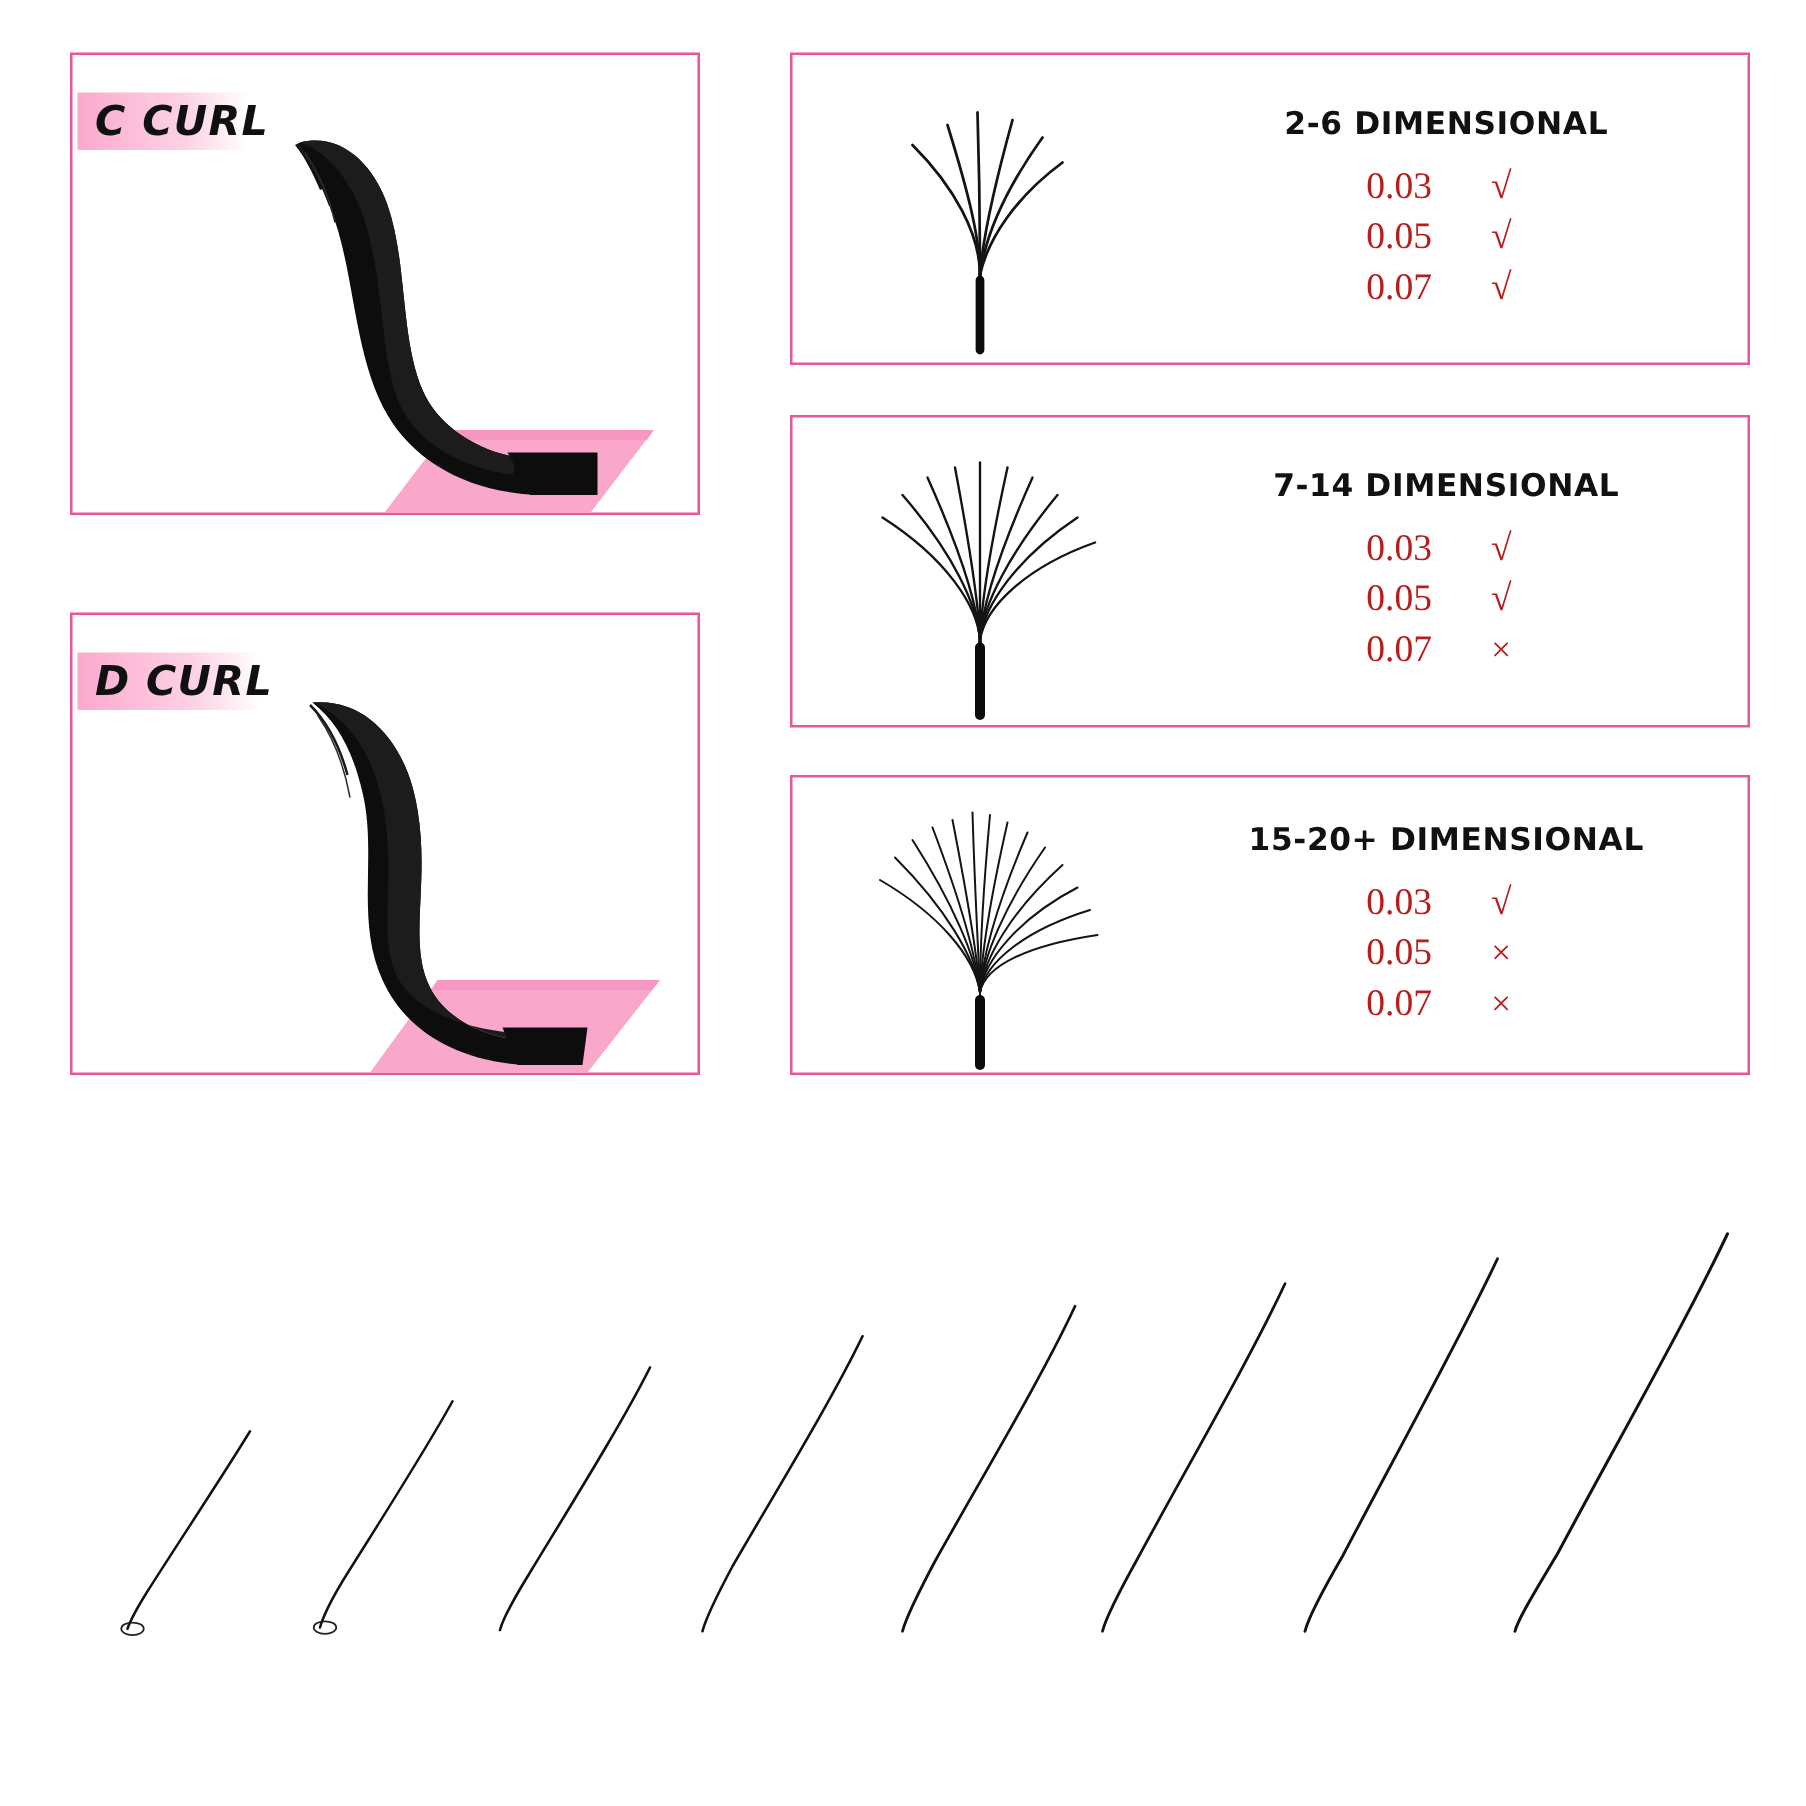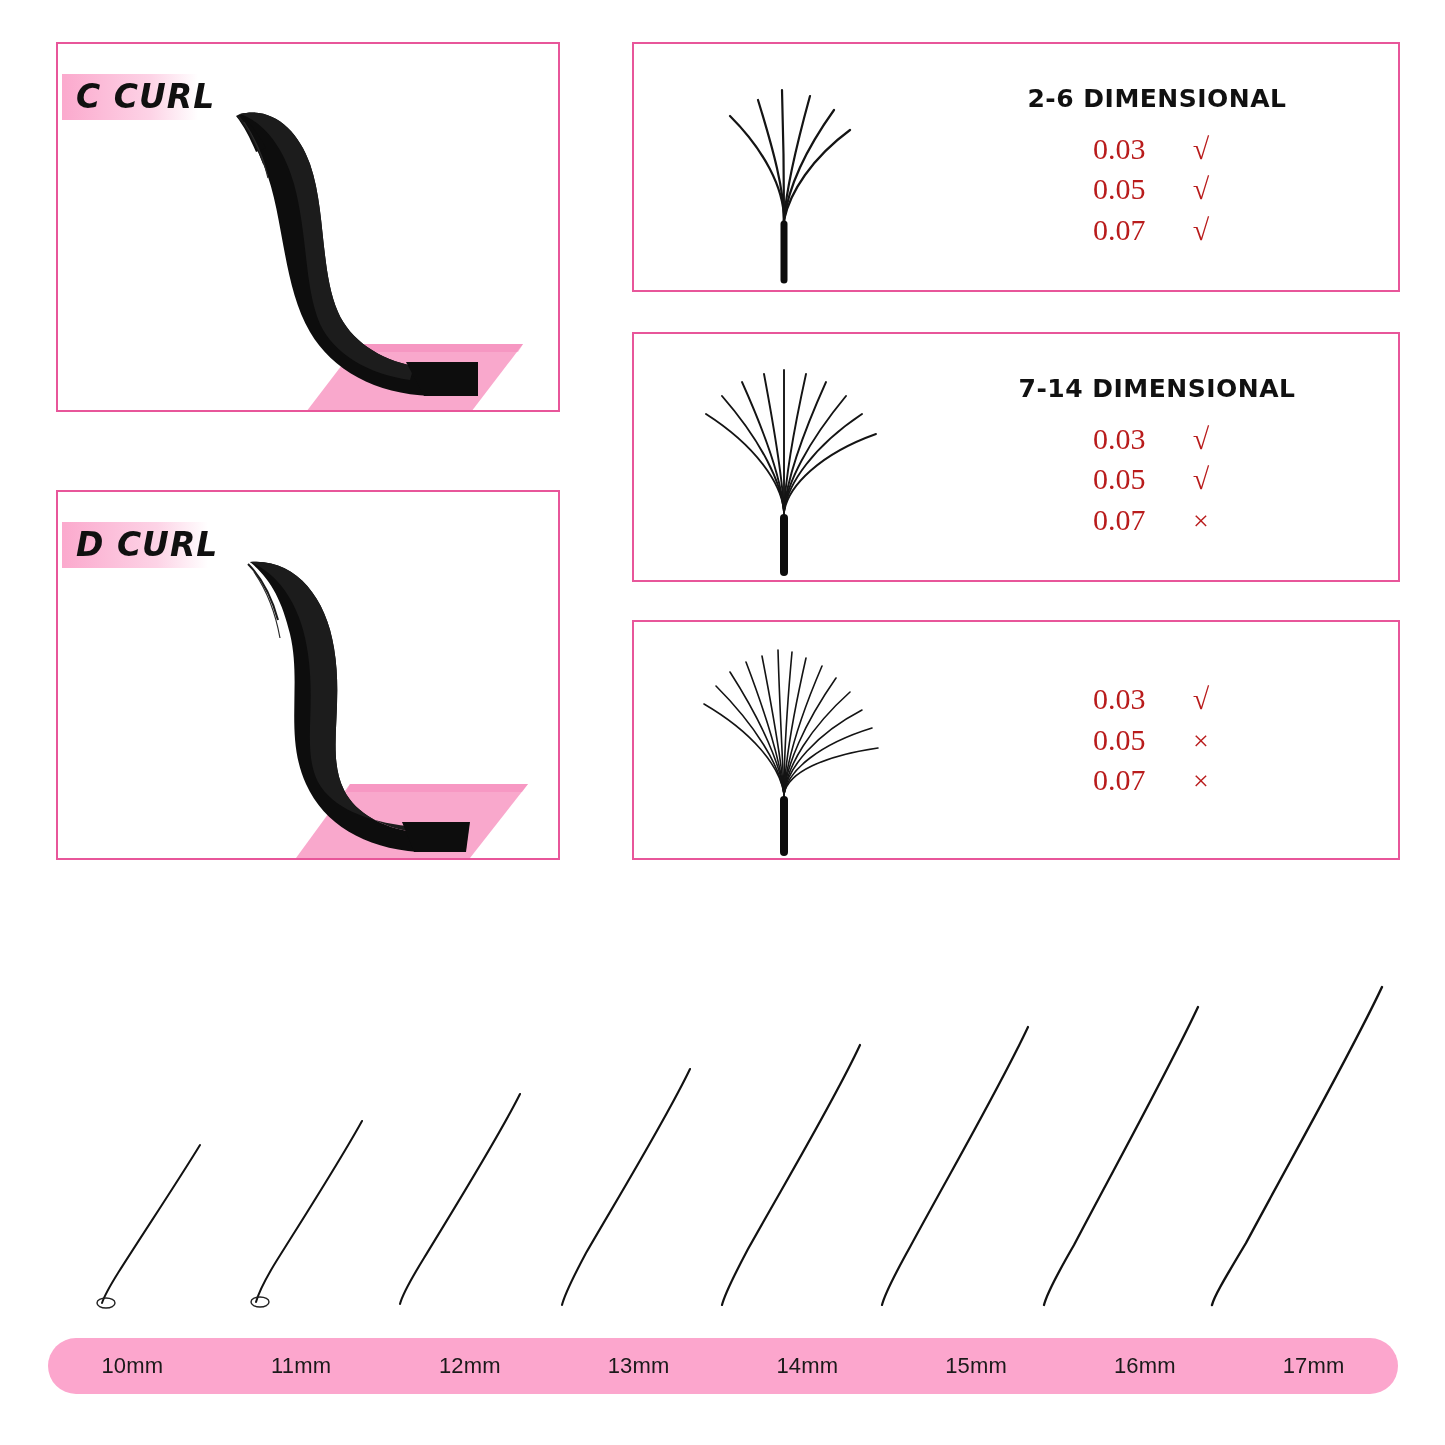--- a/index.html
+++ b/index.html
@@ -276,20 +276,21 @@
           <path d="M150,230 L150,172 C152,144 170,102 202,56" stroke-width="1.6"></path>
           <path d="M150,230 L150,172 C153,144 176,106 216,70" stroke-width="1.6"></path>
           <path d="M150,230 L150,172 C153,146 182,112 228,88" stroke-width="1.6"></path>
           <path d="M150,230 L150,172 C154,148 186,122 238,106" stroke-width="1.6"></path>
           <path d="M150,230 L150,172 C154,150 190,134 244,126" stroke-width="1.6"></path>
         </g>
         <path d="M150,230 L150,178" stroke="#0c0c0c" stroke-width="8" stroke-linecap="round" fill="none"></path>
       </svg>
     </div>
     <div class="dim-info">
+      <div class="dim-title">15-20+ DIMENSIONAL</div>
       <div class="spec-rows">
         <div class="spec-row">
           <span class="spec-size">0.03</span>
           <span class="spec-mark mark-yes">√</span>
         </div>
         <div class="spec-row">
           <span class="spec-size">0.05</span>
           <span class="spec-mark mark-no">×</span>
         </div>
         <div class="spec-row">
@@ -347,24 +348,14 @@
       </svg>
     </div>
 
     <div class="lash-slot" style="left:1130px; bottom:0;">
       <svg width="230" height="336" viewBox="0 0 230 336">
         <path d="M212,8 C180,76 122,178 76,264 C52,304 44,318 42,326" stroke="#121212" stroke-width="2.4" fill="none" stroke-linecap="round"></path>
       </svg>
     </div>
   </div>
 
-  <div id="label-bar">
-    <span class="mm-label">10mm</span>
-    <span class="mm-label">11mm</span>
-    <span class="mm-label">12mm</span>
-    <span class="mm-label">13mm</span>
-    <span class="mm-label">14mm</span>
-    <span class="mm-label">15mm</span>
-    <span class="mm-label">16mm</span>
-    <span class="mm-label">17mm</span>
-  </div>
 
 </div>
 
 </body></html>

